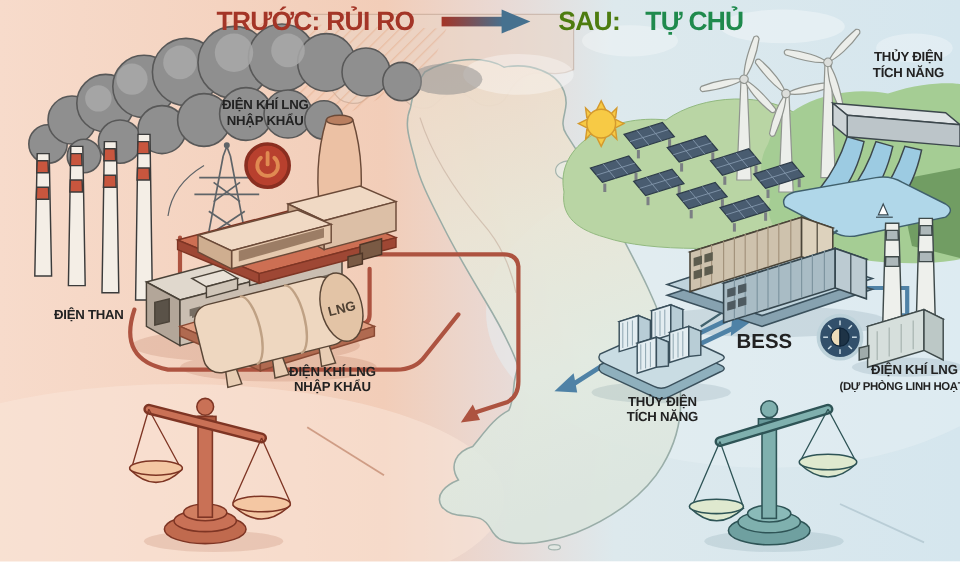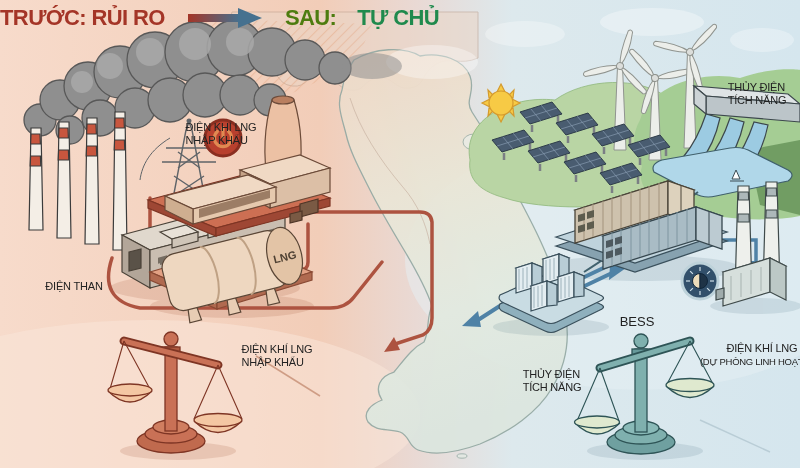--- a/index.html
+++ b/index.html
@@ -1,29 +1,29 @@
 <!DOCTYPE html>
 <html><head>
 <meta charset="utf-8">
 <style>
   html,body{margin:0;padding:0;background:#fff;}
   .scene{position:relative;width:800px;height:468px;overflow:hidden;
          font-family:"Liberation Sans",sans-serif;}
   .scene svg.bgart{position:absolute;left:0;top:0;}
   .lbl{position:absolute;transform:translateX(-50%);
-       font-weight:normal;font-size:11px;line-height:1.22;color:#222;
-       text-align:left;letter-spacing:-0.2px;white-space:nowrap;margin-top:39px;}
+       font-weight:bold;font-size:11px;line-height:1.22;color:#222;
+       text-align:center;letter-spacing:-0.2px;white-space:nowrap;}
   .lbl span{display:block;}
   .title-row{position:absolute;top:5px;left:0;right:0;display:flex;
-             align-items:center;gap:21px;
+             justify-content:center;align-items:center;gap:21px;
              font-weight:bold;font-size:22px;letter-spacing:-0.6px;white-space:nowrap;}
   .t-before{color:#a43527;}
   .t-after-prefix{color:#4d7c0f;}
   .t-after-value{color:#1f8a4d;}
-  .bess-lbl{font-size:13px;letter-spacing:0;}
+  .bess-lbl{font-size:17px;letter-spacing:0;}
   .sub-lbl{font-size:9.5px;letter-spacing:-0.3px;}
 </style>
 </head>
 <body>
 
 <div class="scene">
 
   <svg class="bgart" width="800" height="468" viewBox="0 0 800 468">
     <defs>
       <linearGradient id="bgGrad" x1="0" y1="0" x2="1" y2="0">
@@ -511,21 +511,21 @@
     </svg>
     <span class="t-after-prefix">SAU:</span>
     <span class="t-after-value">TỰ CHỦ</span>
   </div>
 
   <div class="lbl" style="left:221px;top:82px;">
     <span>ĐIỆN KHÍ LNG</span>
     <span>NHẬP KHẨU</span>
   </div>
 
-  <div class="lbl" style="left:74px;top:241px;">ĐIỆN THAN</div>
+  <div class="lbl" style="left:74px;top:257px;">ĐIỆN THAN</div>
 
   <div class="lbl" style="left:277px;top:304px;">
     <span>ĐIỆN KHÍ LNG</span>
     <span>NHẬP KHẨU</span>
   </div>
 
 
   <div class="lbl" style="left:757px;top:42px;">
     <span>THỦY ĐIỆN</span>
     <span>TÍCH NĂNG</span>

